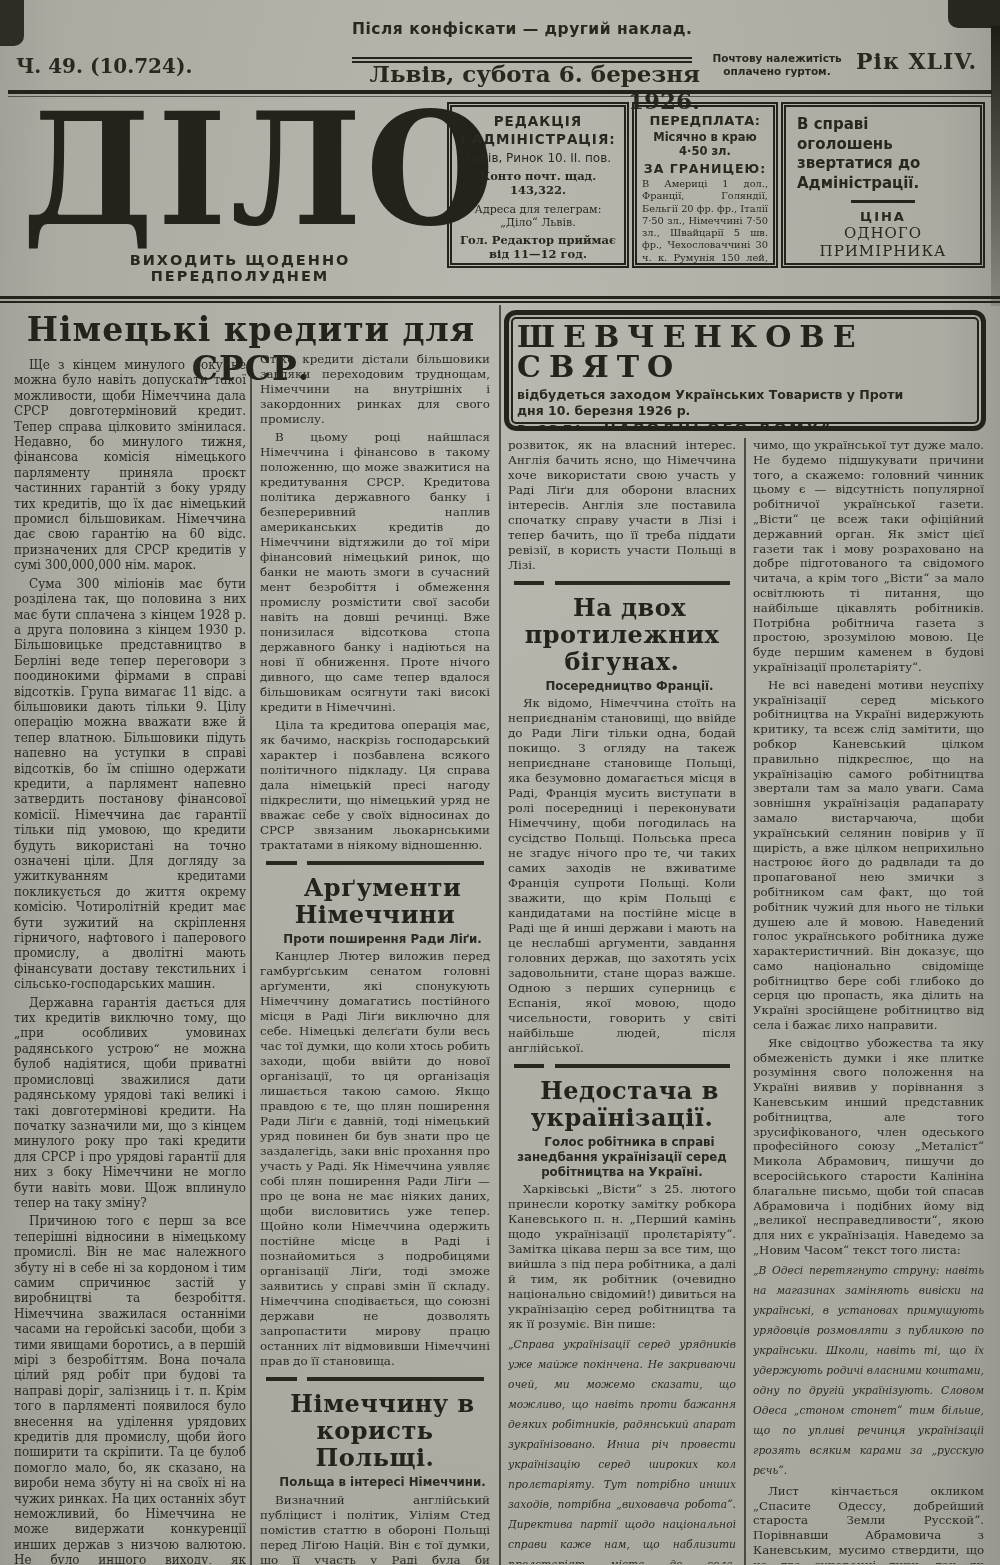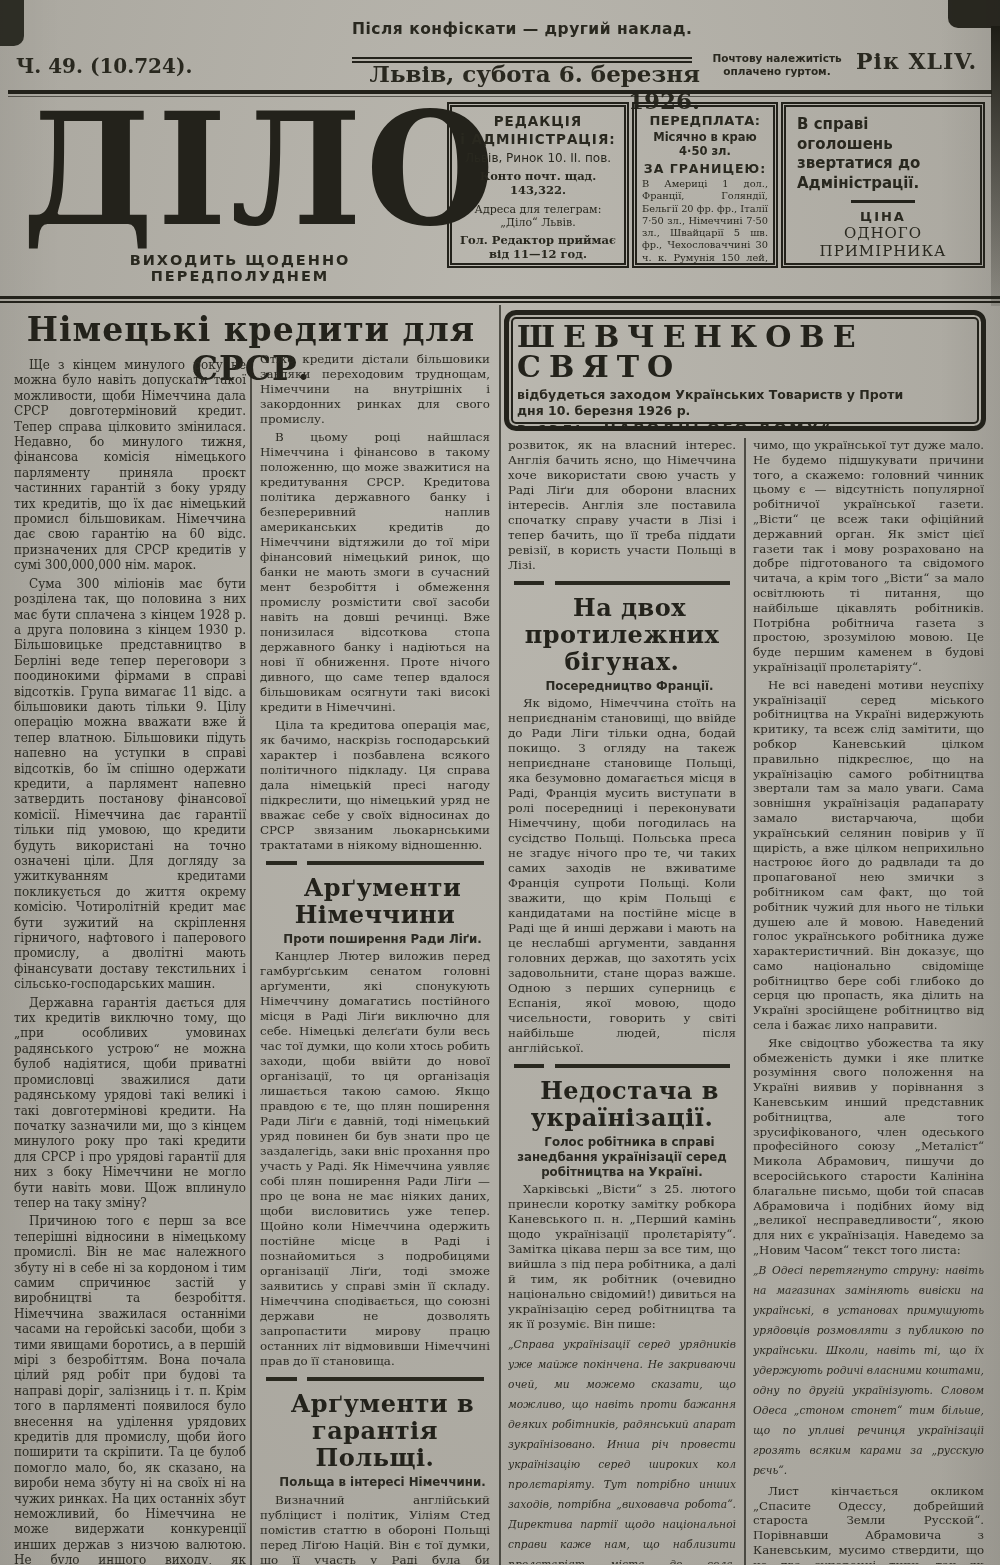--- a/index.html
+++ b/index.html
@@ -155,21 +155,21 @@
 
   <div class="col col2">
     <p class="cont">Отже кредити дістали більшовики завдяки переходовим труднощам, Німеччини на внутрішніх і закордонних ринках для свого промислу.</p>
     <p>В цьому році найшлася Німеччина і фінансово в такому положенню, що може зважитися на кредитування СРСР. Кредитова політика державного банку і безпереривний наплив американських кредитів до Німеччини відтяжили до тої міри фінансовий німецький ринок, що банки не мають змоги в сучасний мент безробіття і обмеження промислу розмістити свої засоби навіть на довші речинці. Вже понизилася відсоткова стопа державного банку і надіються на нові її обниження. Проте нічого дивного, що саме тепер вдалося більшовикам осягнути такі високі кредити в Німеччині.</p>
     <p>Ціла та кредитова операція має, як бачимо, наскрізь господарський характер і позбавлена всякого політичного підкладу. Ця справа дала німецькій пресі нагоду підкреслити, що німецький уряд не вважає себе у своїх відносинах до СРСР звязаним льокарнськими трактатами в ніякому відношенню.</p>
     <div class="art-divider"></div>
     <p class="h2art">Арґументи Німеччини</p>
     <p class="h3art">Проти поширення Ради Ліґи.</p>
     <p>Канцлер Лютер виложив перед гамбурґським сенатом головні арґументи, які спонукують Німеччину домагатись постійного місця в Раді Ліґи виключно для себе. Німецькі делєґати були весь час тої думки, що коли хтось робить заходи, щоби ввійти до нової організації, то ця організація лишається такою самою. Якщо правдою є те, що плян поширення Ради Ліґи є давній, тоді німецький уряд повинен би був знати про це заздалегідь, заки вніс прохання про участь у Раді. Як Німеччина уявляє собі плян поширення Ради Ліґи — про це вона не має ніяких даних, щоби висловитись уже тепер. Щойно коли Німеччина одержить постійне місце в Раді і познайомиться з подробицями організації Ліґи, тоді зможе заявитись у справі змін її складу. Німеччина сподівається, що союзні держави не дозволять запропастити мирову працю останних літ відмовивши Німеччині прав до її становища.</p>
     <div class="art-divider"></div>
-    <p class="h2art">Арґументи в гарантія Польщі.</p>
+    <p class="h2art">Німеччину в користь Польщі.</p>
     <p class="h3art">Польща в інтересі Німеччини.</p>
     <p>Визначний англійський публіцист і політик, Уіліям Стед помістив статтю в обороні Польщі перед Ліґою Націй. Він є тої думки, що її участь у Раді була би корисною для цілости европейської політики. Нехіть Англії до Польщі є острахом перед впливами Франції в Лізі, де Франція може здобути перевагу бльоком латинських держав. Є в Англії оптимісти, які вірять, що Німеччина повинна погодитись з Польщею і глядіти на її</p>
   </div>
 
   <div class="col col3">
     <p class="cont">розвиток, як на власний інтерес. Англія бачить ясно, що Німеччина хоче використати свою участь у Раді Ліґи для оборони власних інтересів. Англія зле поставила спочатку справу участи в Лізі і тепер бачить, що її треба піддати ревізії, в користь участи Польщі в Лізі.</p>
     <div class="art-divider"></div>
     <p class="h2art">На двох протилежних бігунах.</p>
     <p class="h3art">Посередництво Франції.</p>
     <p>Як відомо, Німеччина стоїть на неприєднанім становищі, що ввійде до Ради Ліги тільки одна, бодай покищо. З огляду на такеж неприєднане становище Польщі, яка безумовно домагається місця в Раді, Франція мусить виступати в ролі посередниці і переконувати Німеччину, щоби погодилась на сусідство Польщі. Польська преса не згадує нічого про те, чи таких самих заходів не вживатиме Франція супроти Польщі. Коли зважити, що крім Польщі є кандидатами на постійне місце в Раді ще й инші держави і мають на це неслабші аргументи, завдання головних держав, що захотять усіх задовольнити, стане щораз важше. Одною з перших суперниць є Еспанія, якої мовою, щодо чисельности, говорить у світі найбільше людей, після англійської.</p>

